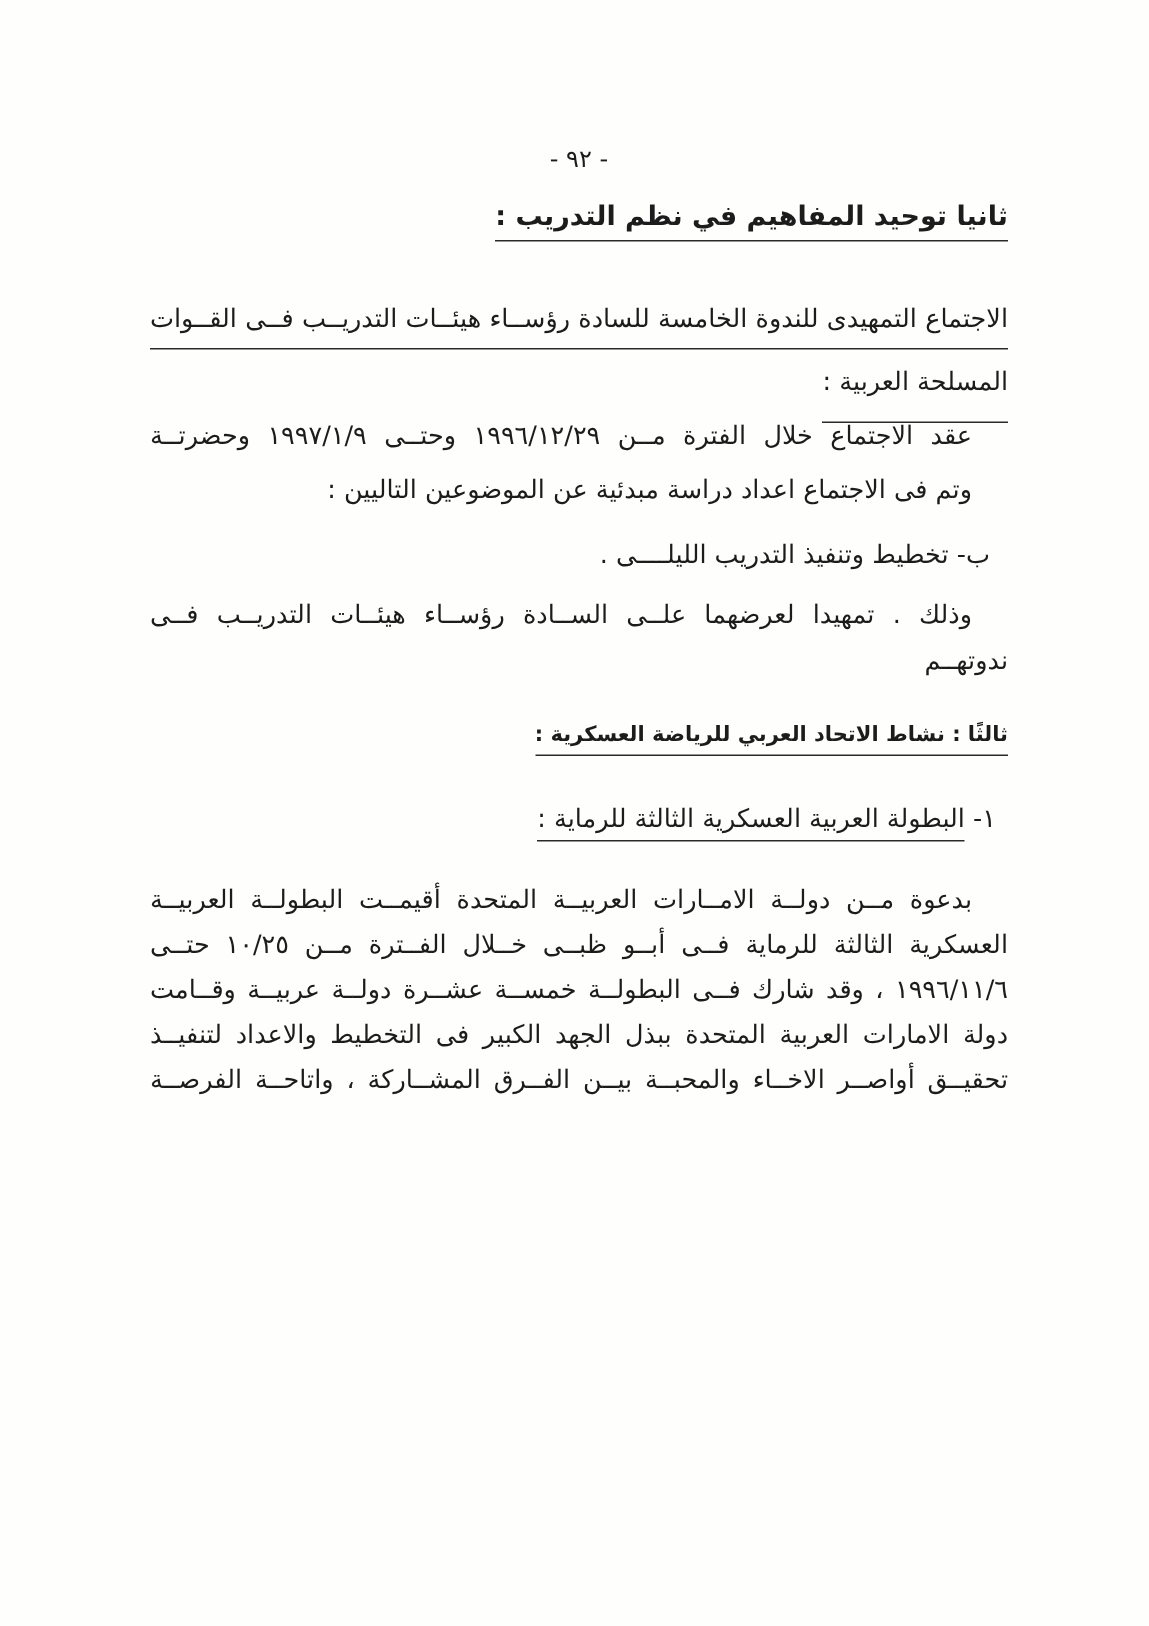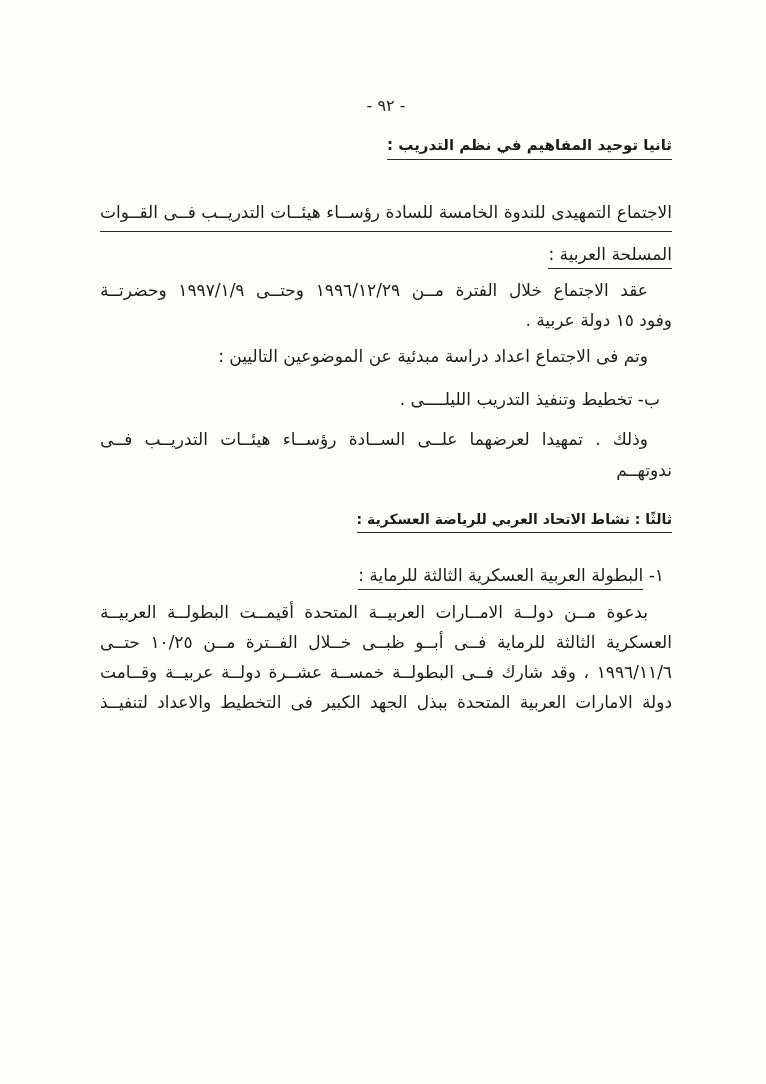--- a/index.html
+++ b/index.html
@@ -25,31 +25,31 @@
     height: 20px;
     margin-bottom: 18px;
   }
   .h-main {
     text-align: right;
     margin-bottom: 12px;
   }
   .h-main .ul {
     display: inline-block;
     font-weight: bold;
-    font-size: 15px;
+    font-size: 18px;
     padding-bottom: 5px;
     border-bottom: 1.6px solid #2a2a2a;
   }
   .subheading { margin-bottom: 4px; }
   .subline {
     line-height: 33px;
   }
   .subline .ul {
     display: inline;
-    padding-bottom: 4px;
+    padding-bottom: 16px;
     border-bottom: 1.4px solid #2a2a2a;
   }
   .subline.full {
     text-align: justify;
     text-align-last: justify;
     border-bottom: 1.4px solid #2a2a2a;
     padding-bottom: 2px;
     margin-bottom: 6px;
     margin-top: 36px;
   }
@@ -63,21 +63,21 @@
   .para3 { margin-bottom: 22px; }
   .para3 .line { line-height: 31px; }
   .h-sec3 { text-align: right; margin-bottom: 28px; }
   .h-sec3 .ul {
     display: inline-block;
     font-weight: bold;
     font-size: 14px;
     padding-bottom: 5px;
     border-bottom: 1.6px solid #2a2a2a;
   }
-  .item1 { margin-bottom: 8px; margin-right: 8px; line-height: 28px; }
+  .item1 { margin-bottom: 25px; margin-right: 8px; line-height: 28px; }
   .item1 .ul {
     display: inline;
     padding-bottom: 4px;
     border-bottom: 1.4px solid #2a2a2a;
   }
   .body3 .line { line-height: 30px; }
 </style>
 </head>
 <body>
 
@@ -91,21 +91,20 @@
 
   <div class="subheading">
     <div class="subline full">الاجتماع التمهيدى للندوة الخامسة للسادة رؤســاء هيئــات التدريــب فــى القــوات</div>
     <div class="subline">
       <span class="ul">المسلحة العربية :</span>
     </div>
   </div>
 
   <div class="para1">
     <div class="line jl ind">عقد الاجتماع خلال الفترة مــن ١٩٩٦/١٢/٢٩ وحتــى ١٩٩٧/١/٩ وحضرتــة</div>
-    <div class="line">وفود ١٥ دولة عربية .</div>
   </div>
 
   <div class="para2">
     <div class="line ind">وتم فى الاجتماع اعداد دراسة مبدئية عن الموضوعين التاليين :</div>
   </div>
 
   <div class="topics">
     <div class="topic">
       <span>ب-</span>
       <span>تخطيط وتنفيذ التدريب الليلــــى .</span>
@@ -123,15 +122,16 @@
   <div class="item1">
     <span>١-</span>
     <span class="ul">البطولة العربية العسكرية الثالثة للرماية :</span>
   </div>
 
   <div class="body3">
     <div class="line jl ind">بدعوة مــن دولــة الامــارات العربيــة المتحدة أقيمــت البطولــة العربيــة</div>
     <div class="line jl">العسكرية الثالثة للرماية فــى أبــو ظبــى خــلال الفــترة مــن ١٠/٢٥ حتــى</div>
     <div class="line jl">١٩٩٦/١١/٦ ، وقد شارك فــى البطولــة خمســة عشــرة دولــة عربيــة وقــامت</div>
     <div class="line jl">دولة الامارات العربية المتحدة ببذل الجهد الكبير فى التخطيط والاعداد لتنفيــذ</div>
+    <div class="line jl">تحقيــق أواصــر الاخــاء والمحبــة بيــن الفــرق المشــاركة ، واتاحــة الفرصــة</div>
   </div>
 
 </div>
 
 </body></html>

